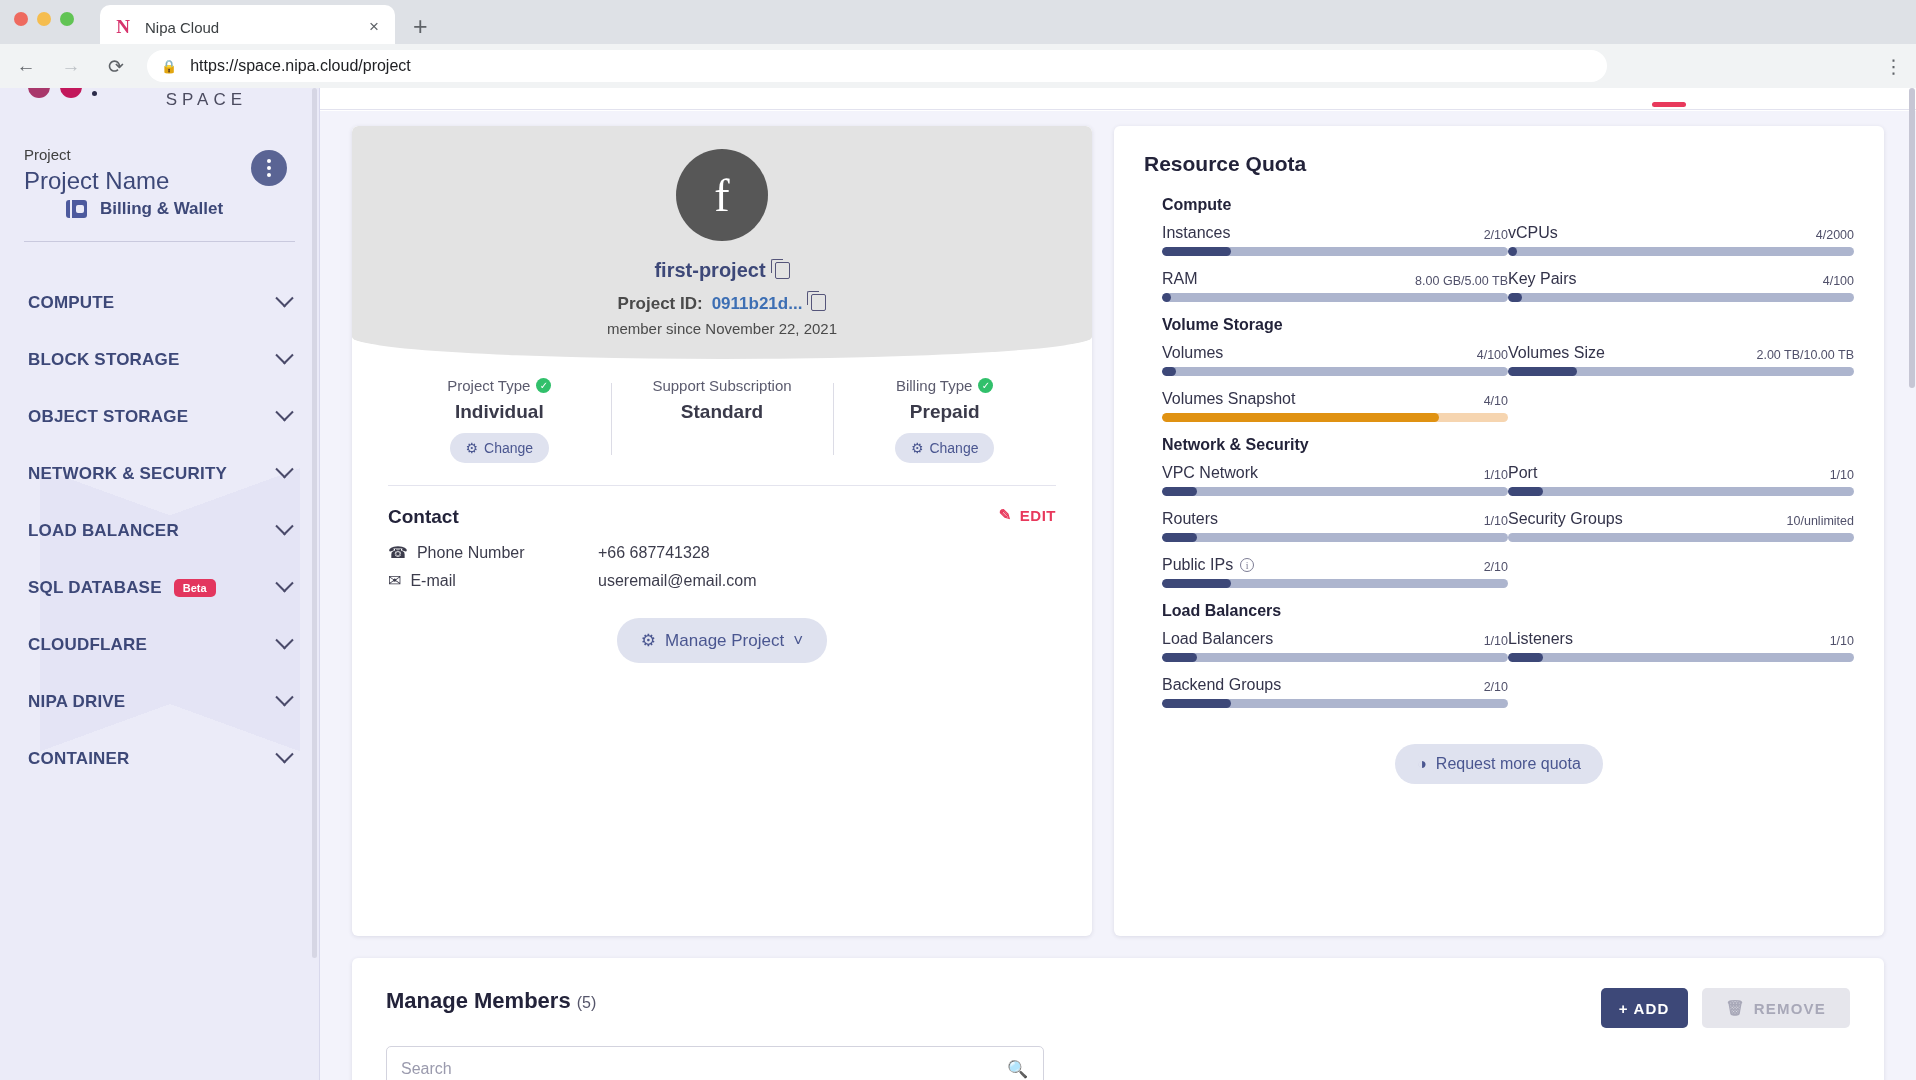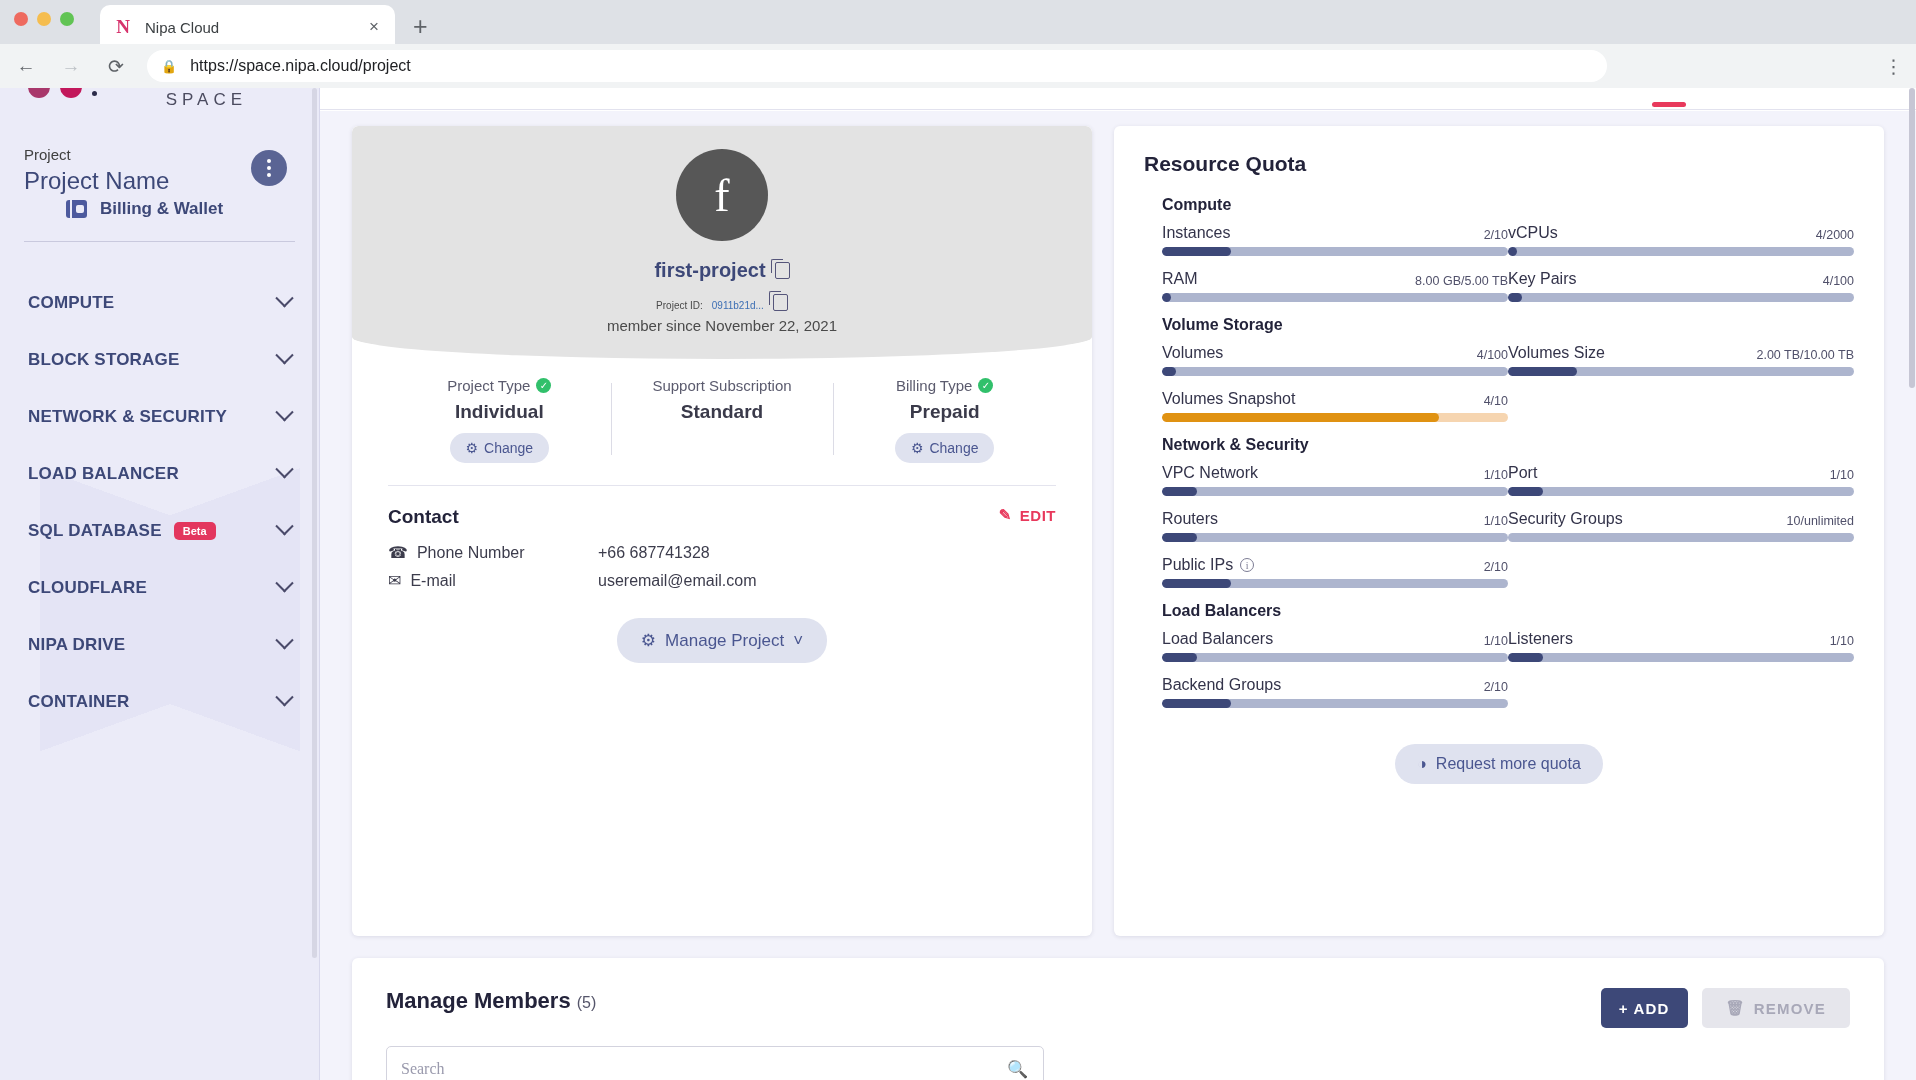--- a/index.html
+++ b/index.html
@@ -128,21 +128,21 @@
   .avatar {
     width: 92px; height: 92px; border-radius: 50%;
     background: #575757; color: #fff;
     display: flex; align-items: center; justify-content: center;
     font-size: 46px; font-family: "Liberation Serif", serif;
   }
   .proj-name-row { margin-top: 18px; display: flex; align-items: center; gap: 9px; }
   .proj-name { font-size: 20px; color: #3d4878; font-weight: 600; }
   .copy-ic { width: 15px; height: 17px; border: 1.7px solid #55557a; border-radius: 2px; position: relative; cursor: pointer; display: inline-block; }
   .copy-ic::after { content: ""; position: absolute; left: -5px; top: -4px; width: 11px; height: 13px; border: 1.7px solid #55557a; border-right: none; border-bottom: none; border-radius: 2px 0 0 0; }
-  .proj-id-row { margin-top: 12px; display: flex; align-items: flex-end; gap: 9px; font-size: 10px; color: #4a4a4a; }
+  .proj-id-row { margin-top: 12px; display: flex; align-items: flex-start; gap: 9px; font-size: 17px; color: #4a4a4a; font-weight: bold; }
   .proj-id-val { color: #3d6fb4; }
   .member-since { margin-top: 6px; font-size: 15px; color: #4a4a4a; }
 
   .type-row { display: flex; padding: 18px 36px 0 36px; }
   .type-col { flex: 1; text-align: center; position: relative; padding-bottom: 6px; }
   .type-col + .type-col::before { content: ""; position: absolute; left: 0; top: 6px; width: 1px; height: 72px; background: #dcdce6; }
   .type-head { font-size: 15px; color: #5b5b6e; display: flex; align-items: center; justify-content: center; gap: 6px; }
   .check-badge { width: 15px; height: 15px; border-radius: 50%; background: #31c06b; color: #fff; font-size: 10px; display: inline-flex; align-items: center; justify-content: center; line-height: 1; }
   .type-val { margin-top: 7px; font-size: 19px; color: #3a3a4a; font-weight: 600; }
   .pill-btn {
@@ -192,21 +192,21 @@
   }
 
   
   .members-card { margin-top: 22px; width: 1532px; height: 260px; padding: 30px 34px; position: relative; }
   .members-title { font-size: 22px; font-weight: 700; color: #23233a; }
   .members-count { font-size: 16px; font-weight: 400; color: #55556a; }
   .members-actions { position: absolute; right: 34px; top: 30px; display: flex; gap: 14px; }
   .btn-add { background: #3d4878; color: #fff; border: none; border-radius: 5px; padding: 11px 18px; font-size: 15px; font-weight: 600; letter-spacing: 1.2px; cursor: pointer; font-family: "Liberation Sans", sans-serif; }
   .btn-remove { background: #e6e6ec; color: #a8a8b8; border: none; border-radius: 5px; padding: 11px 24px; font-size: 15px; font-weight: 600; letter-spacing: 1.2px; cursor: pointer; display: inline-flex; align-items: center; gap: 8px; font-family: "Liberation Sans", sans-serif; }
   .search-box { margin-top: 32px; width: 658px; height: 46px; border: 1px solid #d3d3de; border-radius: 5px; display: flex; align-items: center; padding: 0 14px; background: #fff; }
-  .search-box input { border: none; outline: none; flex: 1; font-size: 16px; color: #33334a; font-family: Liberation Serif, serif; background: transparent; }
+  .search-box input { border: none; outline: none; flex: 1; font-size: 16px; color: #33334a; font-family: Liberation Sans, sans-serif; background: transparent; }
   .search-box input::placeholder { color: #9a9aad; }
   .search-ic { font-size: 17px; color: #4a4a60; cursor: pointer; }
 
   
   .app-scroll { position: absolute; right: 0; top: 0; width: 8px; height: 992px; background: transparent; }
   .app-scroll-thumb { position: absolute; right: 1px; top: 0; width: 6px; height: 300px; background: #c6c6d4; border-radius: 3px; }
   .side-scroll { position: absolute; right: 2px; top: 0; width: 5px; height: 870px; background: #d6d6e4; border-radius: 3px; }
 </style>
 </head>
 <body>
@@ -266,20 +266,24 @@
       <div class="sidebar-divider"></div>
     </div>
 
     <nav class="nav-list" id="nav-list">
         <div class="nav-item">
           <span class="nav-item-label">COMPUTE</span>
           <span class="chev"></span>
         </div>
         <div class="nav-item">
           <span class="nav-item-label">BLOCK STORAGE</span>
+          <span class="chev"></span>
+        </div>
+        <div class="nav-item">
+          <span class="nav-item-label">OBJECT STORAGE</span>
           <span class="chev"></span>
         </div>
         <div class="nav-item">
           <span class="nav-item-label">NETWORK &amp; SECURITY</span>
           <span class="chev"></span>
         </div>
         <div class="nav-item">
           <span class="nav-item-label">LOAD BALANCER</span>
           <span class="chev"></span>
         </div>

